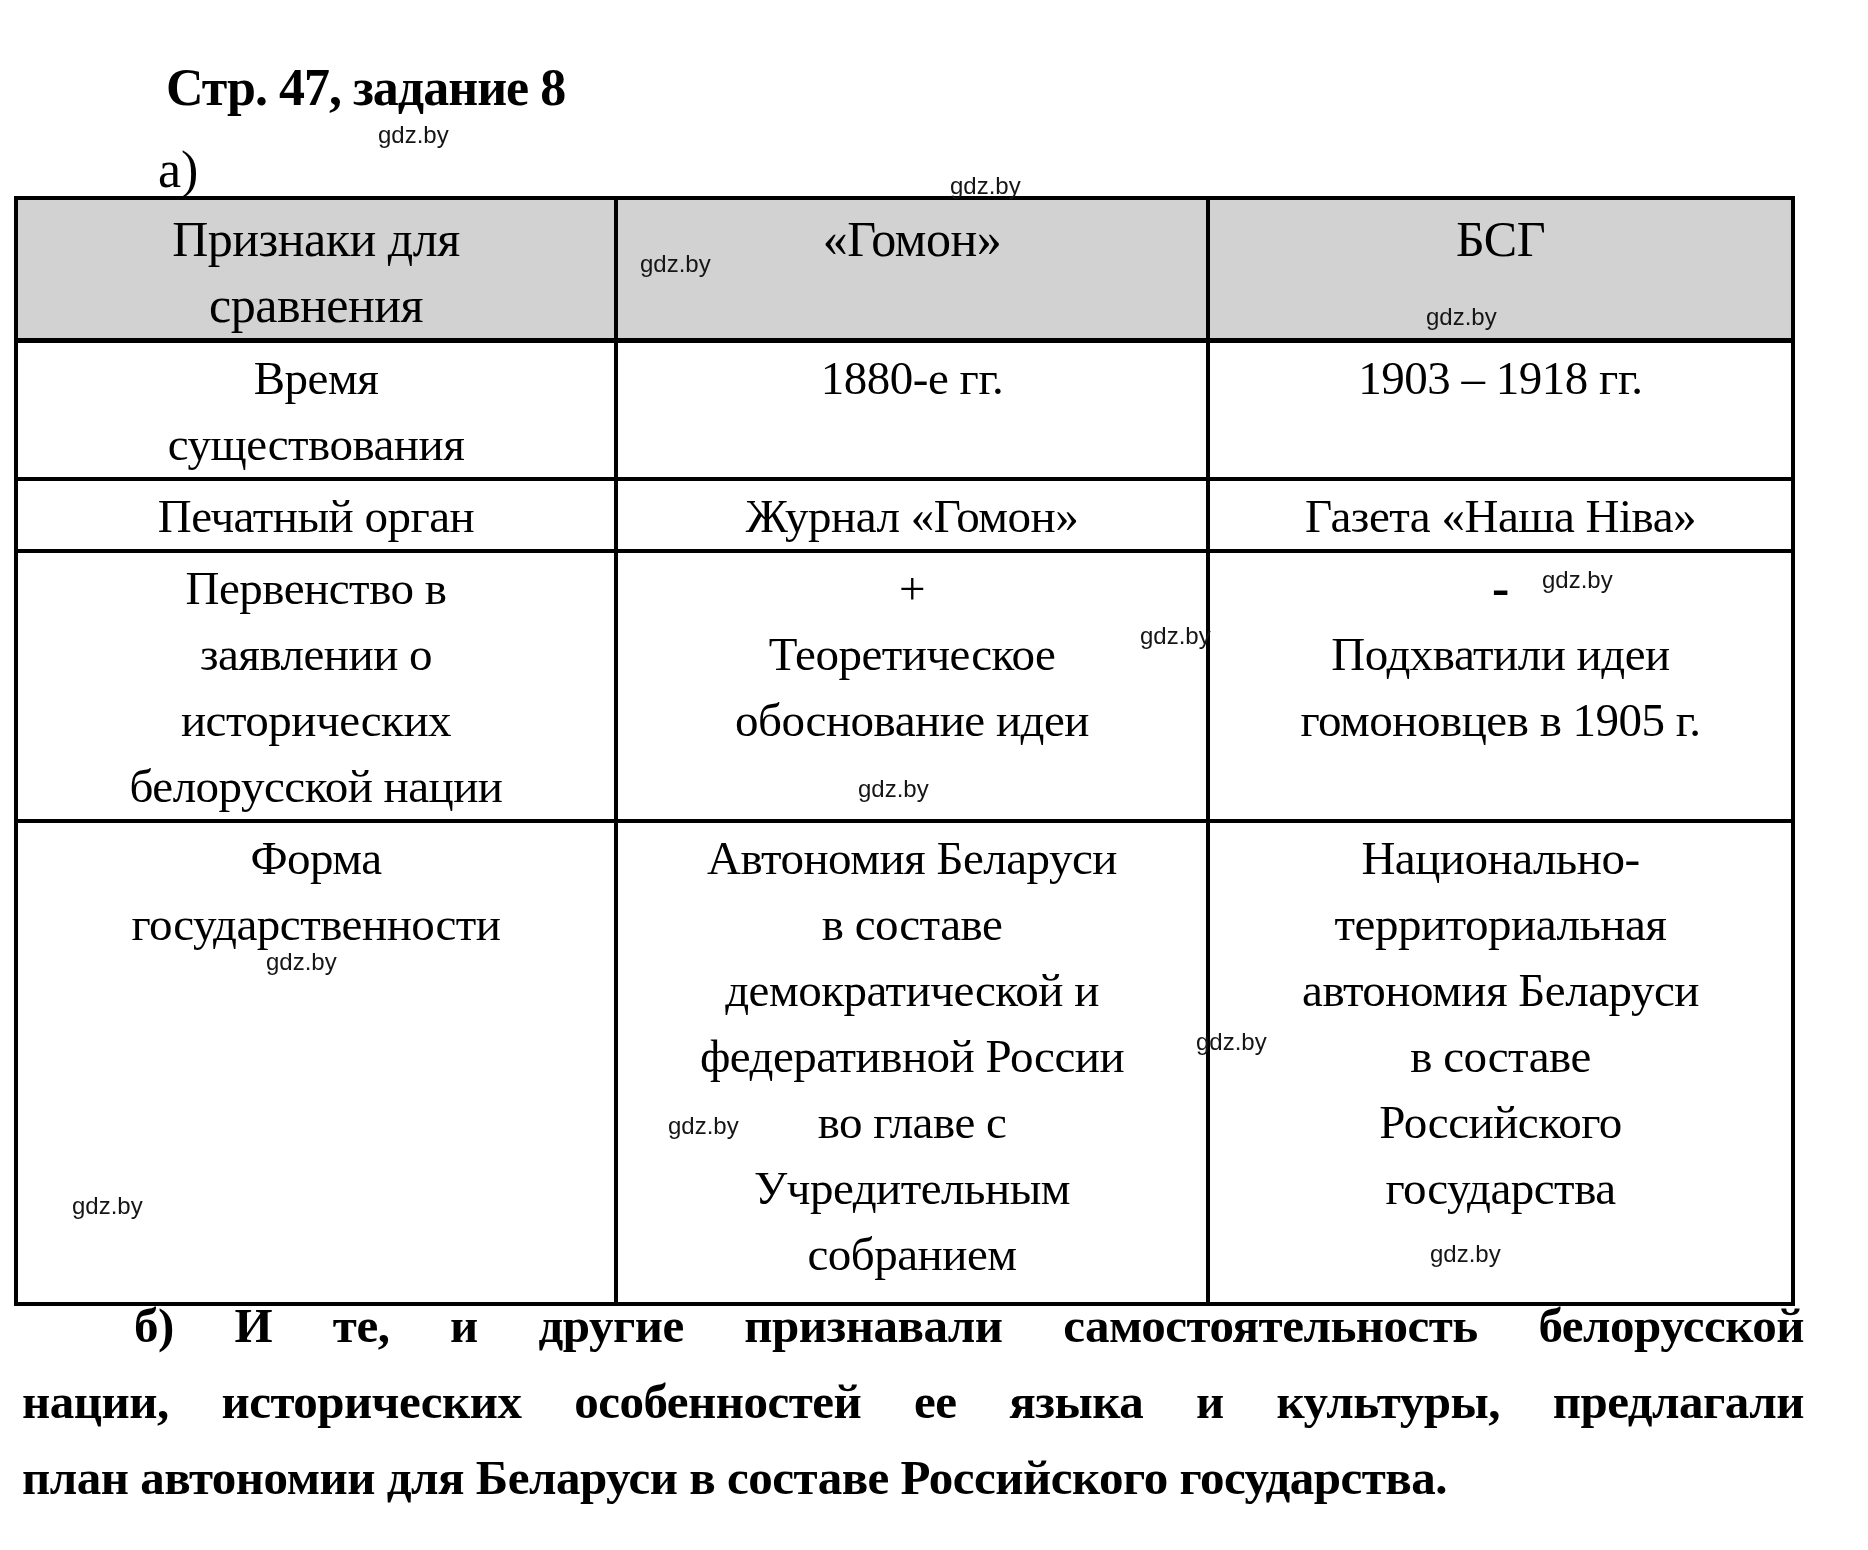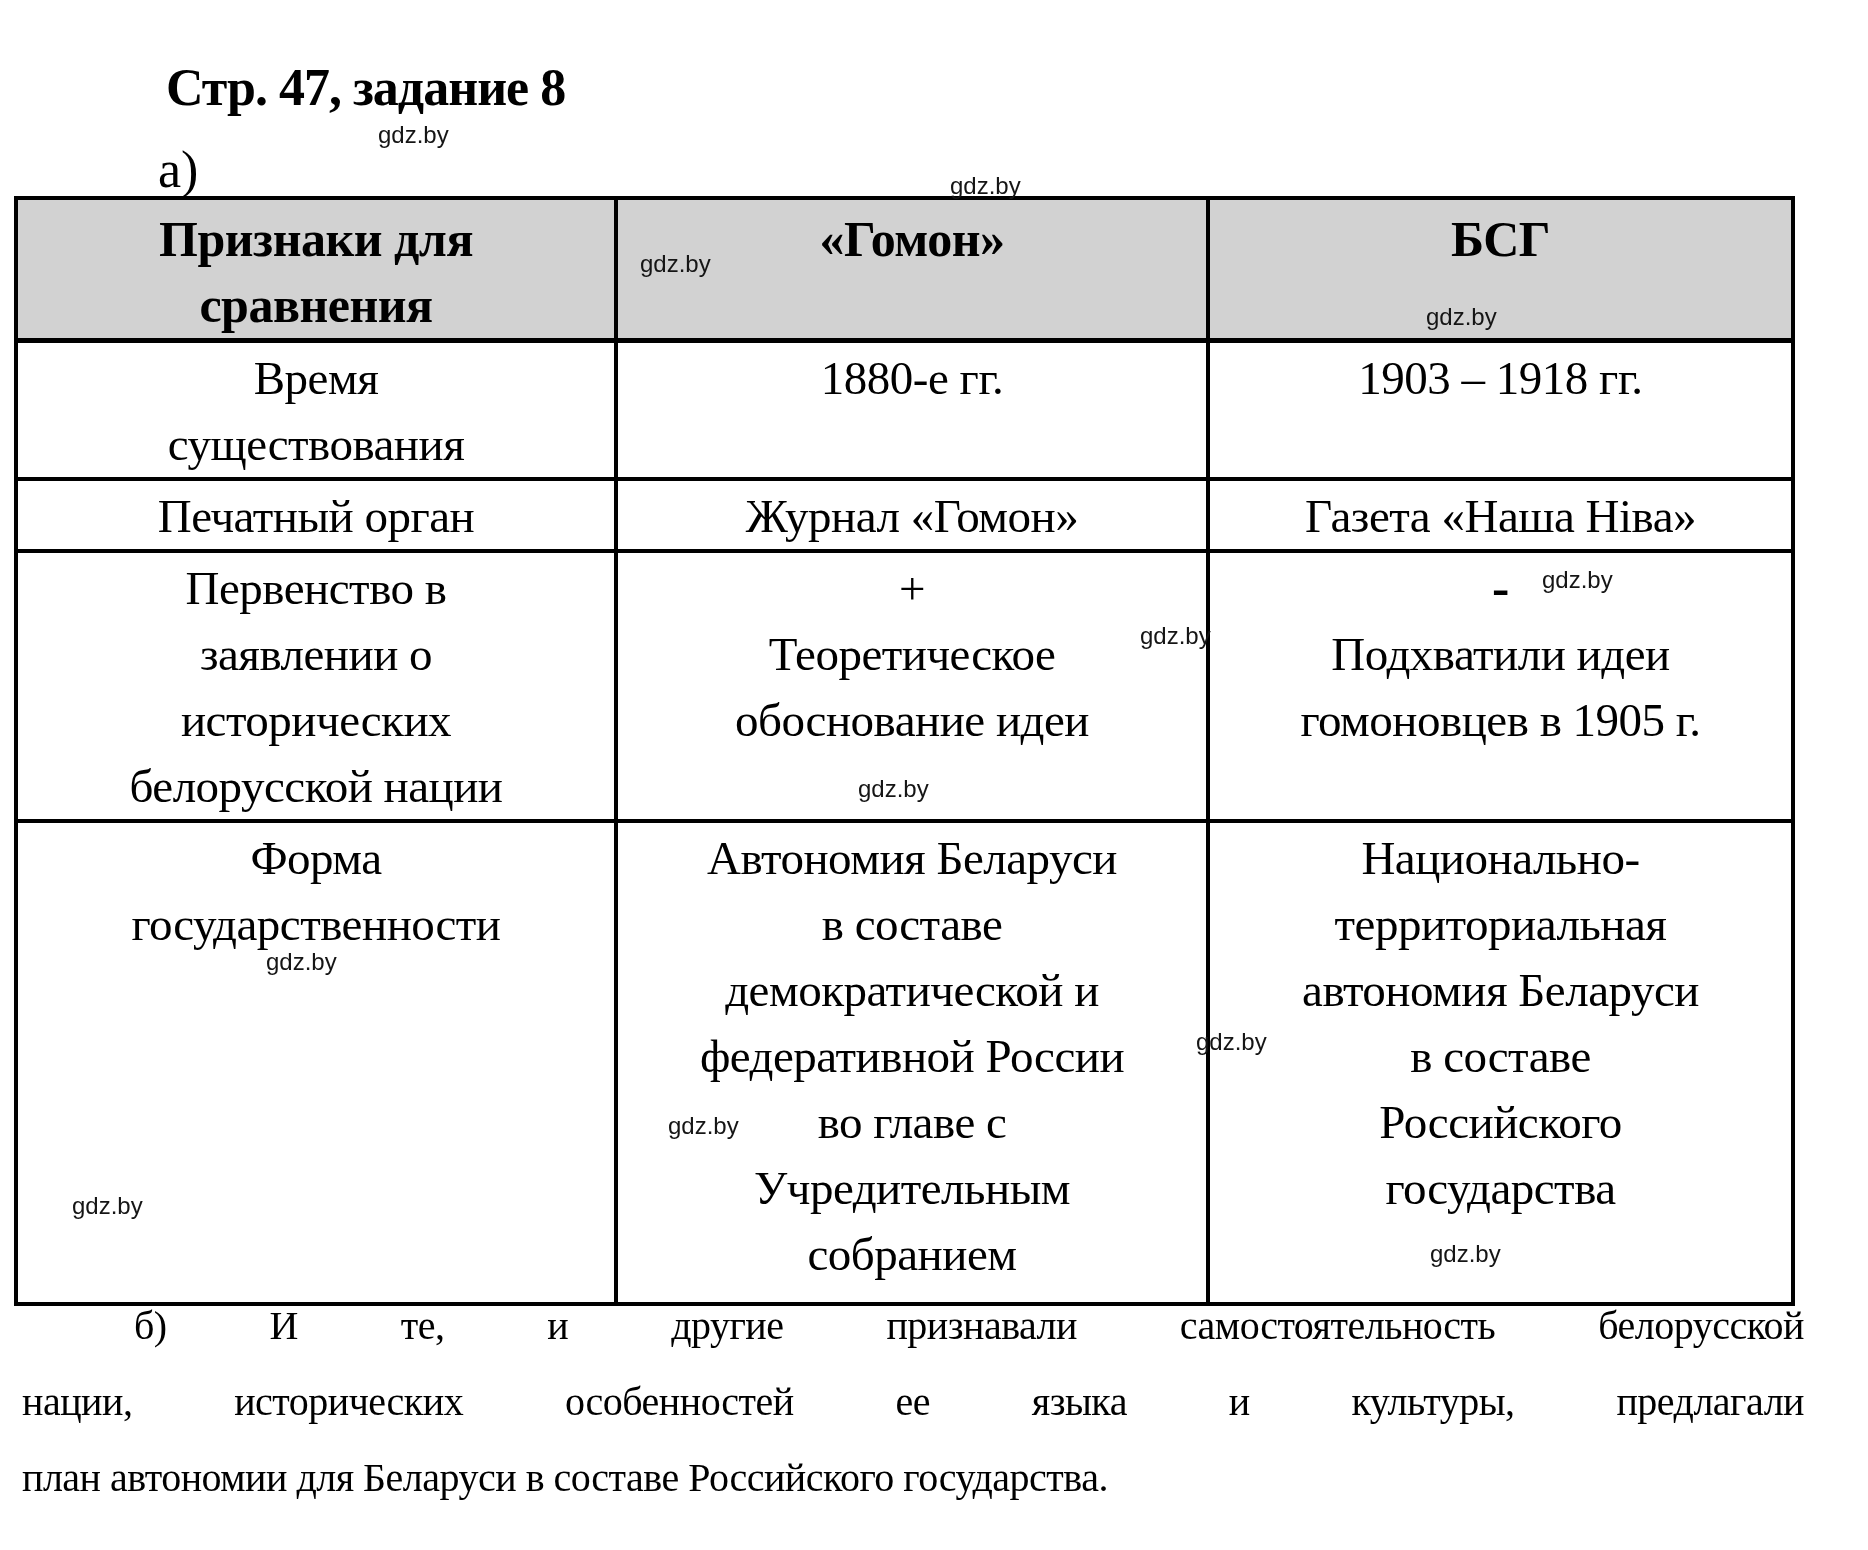--- a/index.html
+++ b/index.html
@@ -49,33 +49,34 @@
     vertical-align:top;
     text-align:center;
     padding:2px 6px 0 6px;
     font-size:47px;
     line-height:66px;
     letter-spacing:-0.5px;
     overflow:hidden;
   }
   table.cmp thead th{
     background:#d2d2d2;
-    font-weight:700;
+    font-weight:400;
     font-size:50px;
     border-bottom:5px solid #000000;
     padding-top:6px;
   }
   .cell-line{display:block;}
   .sign-plus{display:block;font-size:47px;line-height:66px;}
   .sign-minus{display:block;font-size:52px;line-height:66px;font-weight:700;}
   
   .answer-b{
     position:absolute;left:22px;top:1288px;width:1782px;
-    font-size:40px;line-height:76px;
+    font-size:49px;line-height:76px;
     letter-spacing:-0.5px;
+    font-weight:bold;
   }
   .para-line{
     text-align:justify;
     text-align-last:justify;
   }
   .para-line.first{ text-indent:112px; }
   .para-line.last{ text-align-last:left; }
   
   .footer{
     position:absolute;left:0;top:1506px;width:100%;

